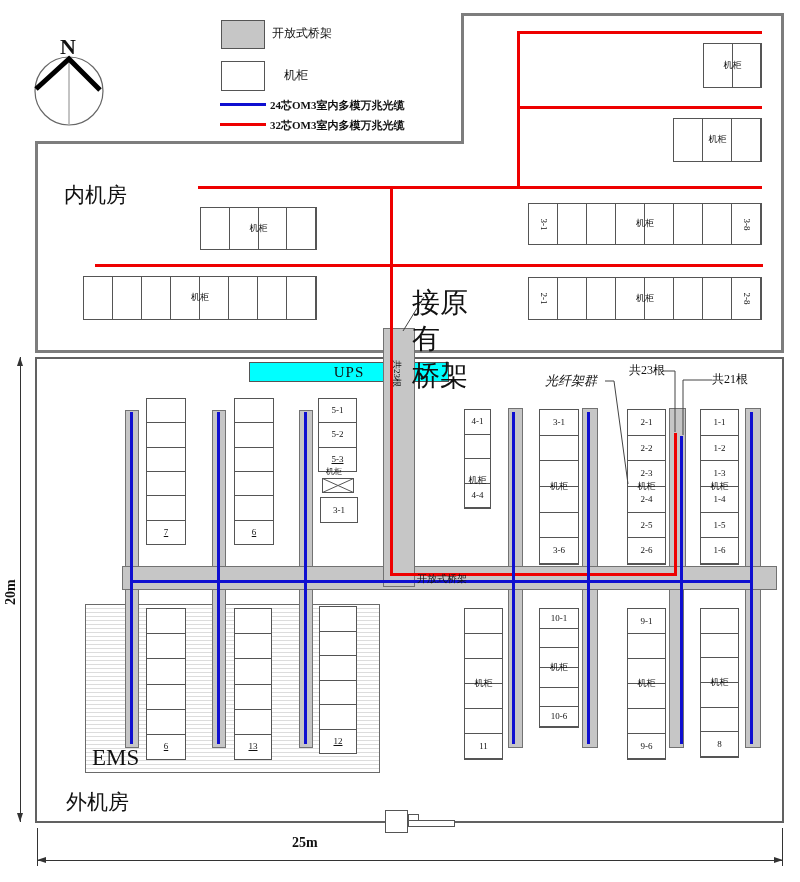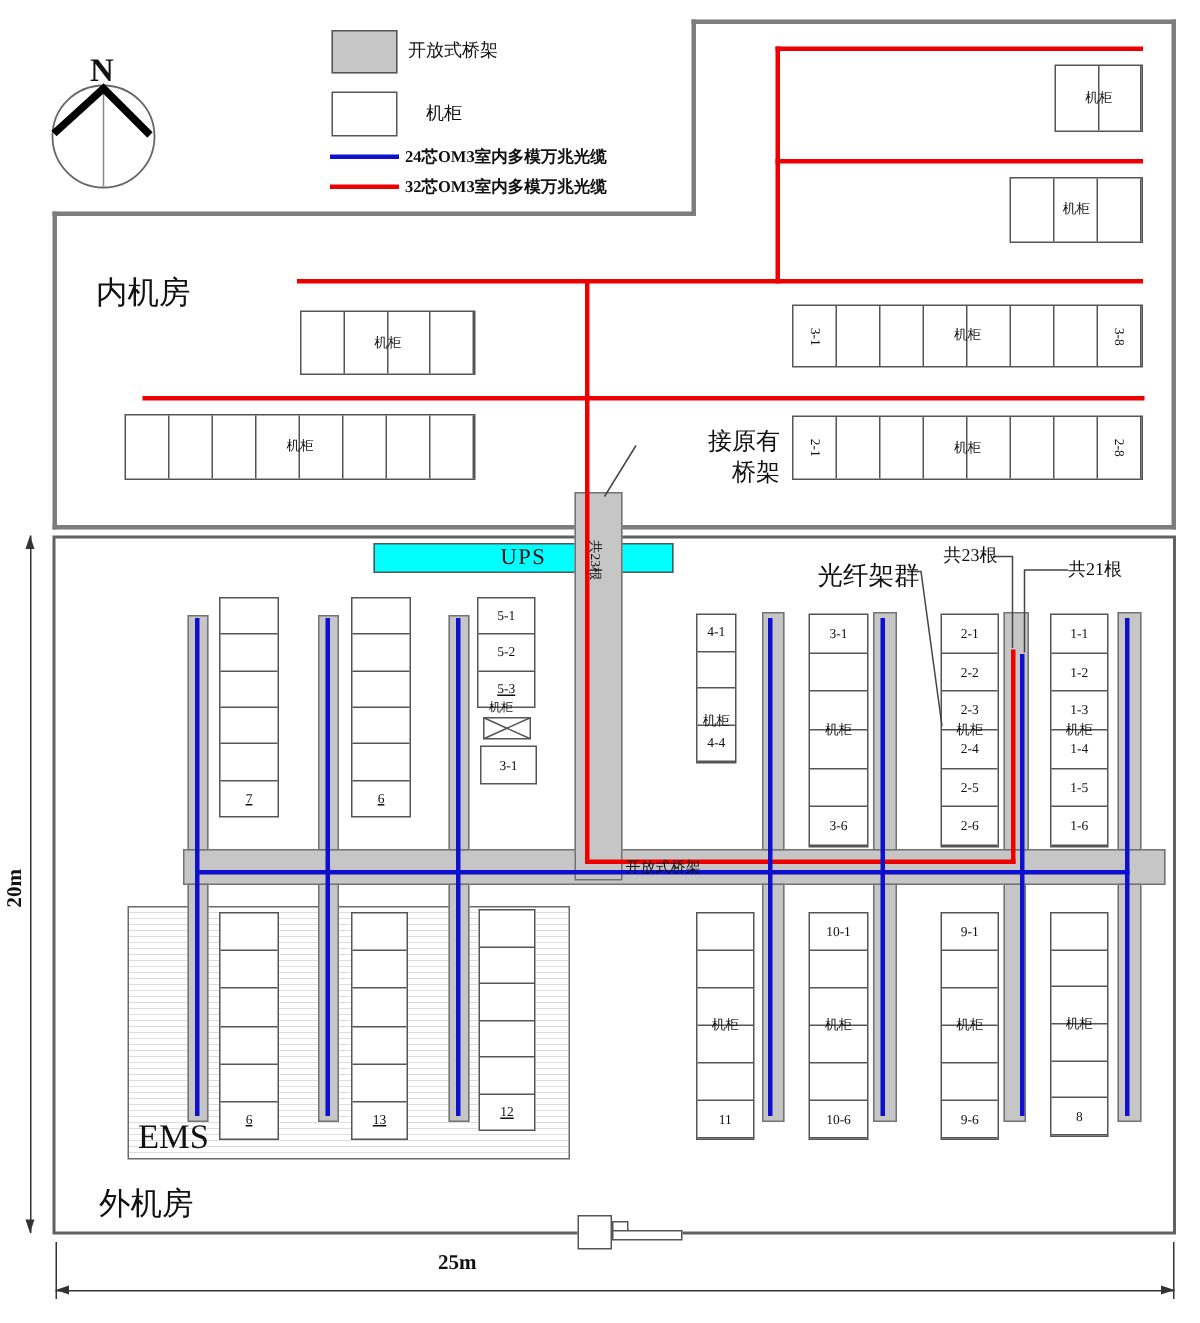--- a/index.html
+++ b/index.html
@@ -118,25 +118,25 @@
 
   <div class="cable blue" style="left:130px;top:580px;width:623px;height:3px;"></div>
   <div class="cable blue" style="left:130px;top:412px;width:3px;height:332px;"></div>
   <div class="cable blue" style="left:217px;top:412px;width:3px;height:332px;"></div>
   <div class="cable blue" style="left:304px;top:412px;width:3px;height:332px;"></div>
   <div class="cable blue" style="left:512px;top:412px;width:3px;height:332px;"></div>
   <div class="cable blue" style="left:587px;top:412px;width:3px;height:332px;"></div>
   <div class="cable blue" style="left:680px;top:436px;width:3px;height:308px;"></div>
   <div class="cable blue" style="left:750px;top:412px;width:3px;height:332px;"></div>
 
-  <div class="lbl" style="left:440px;top:285px;width:80px;text-align:right;font-size:16px;white-space:normal;line-height:1.3;">
+  <div class="lbl" style="left:412px;top:285px;width:80px;text-align:left;font-size:28px;white-space:normal;line-height:1.3;">
     <span>接原有</span><br>
     <span>桥架</span>
   </div>
-  <div class="lbl" style="left:545px;top:374px;font-size:17px;">光纤架群</div>
+  <div class="lbl" style="left:545px;top:374px;font-size:13px;font-style:italic;">光纤架群</div>
   <div class="lbl small-lbl" style="left:629px;top:364px;">共23根</div>
   <div class="lbl small-lbl" style="left:712px;top:373px;">共21根</div>
 
   <div class="lbl" style="left:326px;top:467px;font-size:8px;z-index:13;">机柜</div>
   <div class="cab-group h" style="left:320px;top:497px;width:38px;height:26px;">
     <div class="cab-cell">
         <span>3-1</span>
       </div>
   </div>
 
@@ -366,21 +366,21 @@
       <div class="cab-cell"></div>
       <div class="cab-cell"></div>
       <div class="cab-cell"></div>
       <div class="cab-cell"></div>
       <div class="cab-cell"></div>
       <div class="cab-cell">
         <span>11</span>
       </div>
       <div class="cab-mid" style="top: calc(50% - 5px);">机柜</div>
     </div>
-    <div class="cab-group v" style="left: 539px; top: 608px; width: 40px; height: 152px;">
+    <div class="cab-group v" style="left: 539px; top: 608px; width: 40px; height: 120px;">
       <div class="cab-cell">
         <span>10-1</span>
       </div>
       <div class="cab-cell"></div>
       <div class="cab-cell"></div>
       <div class="cab-cell"></div>
       <div class="cab-cell"></div>
       <div class="cab-cell">
         <span>10-6</span>
       </div>

